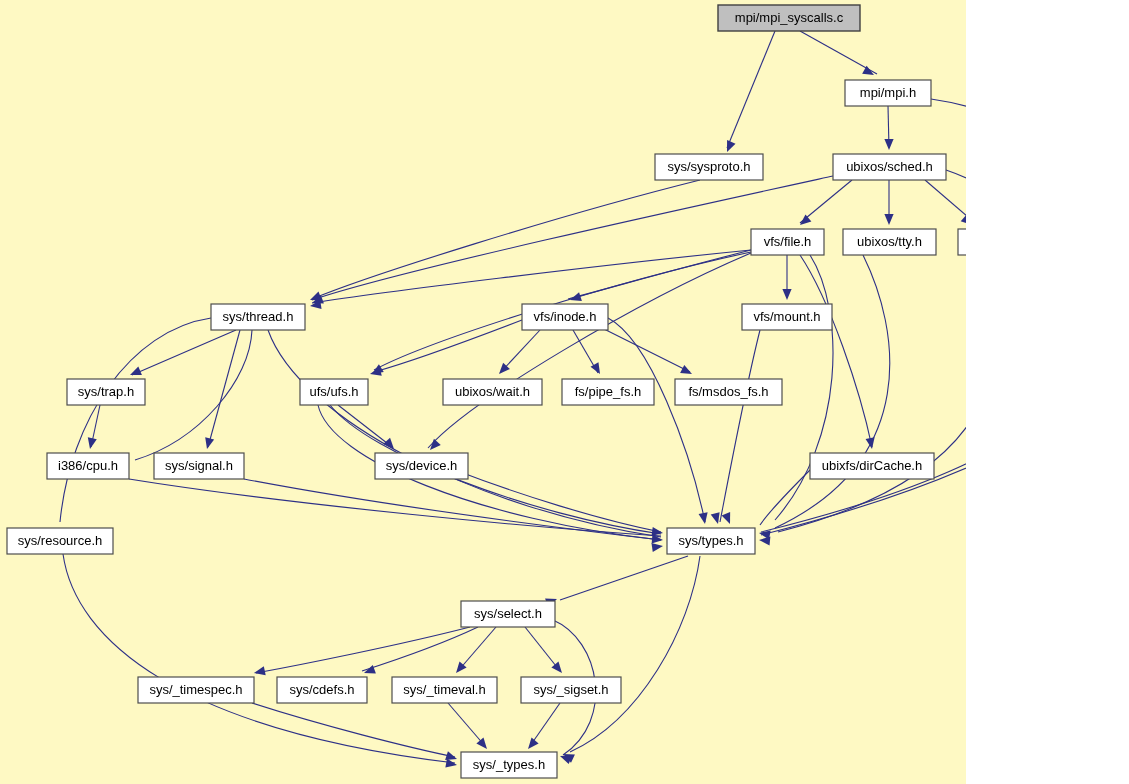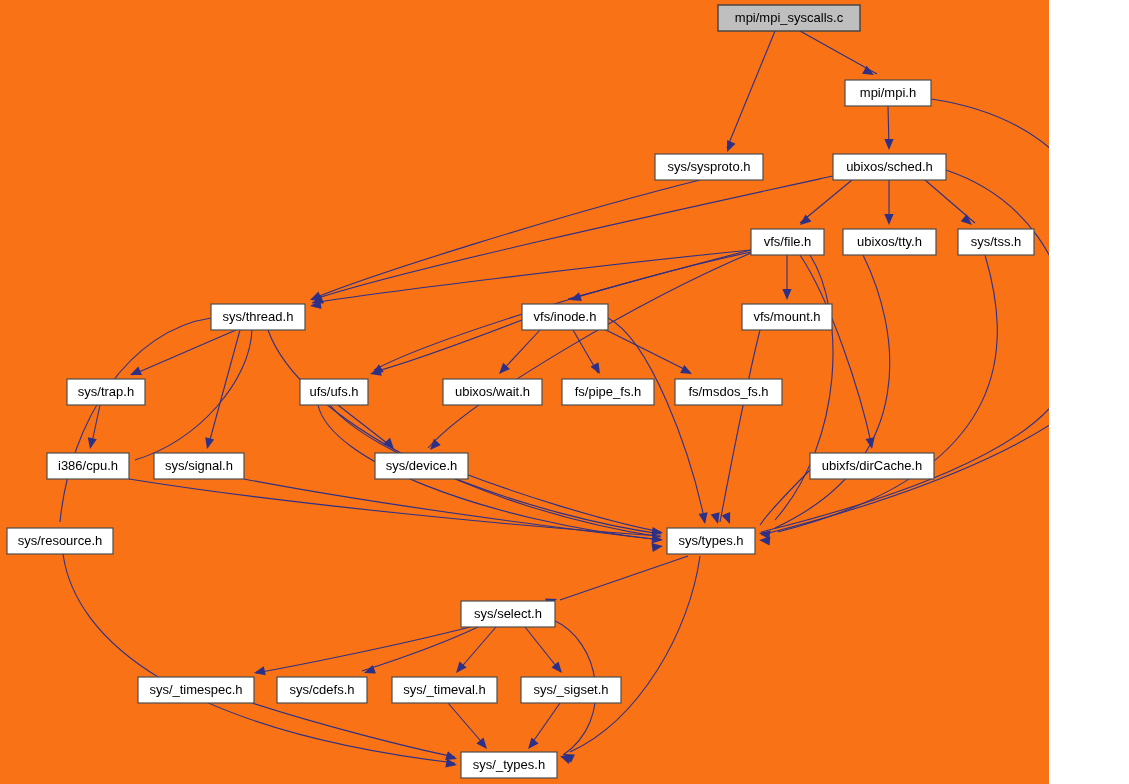--- a/index.html
+++ b/index.html
@@ -3,23 +3,23 @@
 <meta charset="utf-8">
 <title>Include dependency graph</title>
 <style>
   html, body {
     margin: 0;
     padding: 0;
     background: #ffffff;
   }
   #graph-root {
     position: relative;
-    width: 1049px;
+    width: 966px;
     height: 784px;
-    background: #f97316;
+    background: #fef9c3;
     font-family: "Liberation Sans", sans-serif;
     overflow: hidden;
   }
   svg#depgraph {
     display: block;
     width: 1129px;
     height: 784px;
   }
   .edge-path {
     fill: none;

